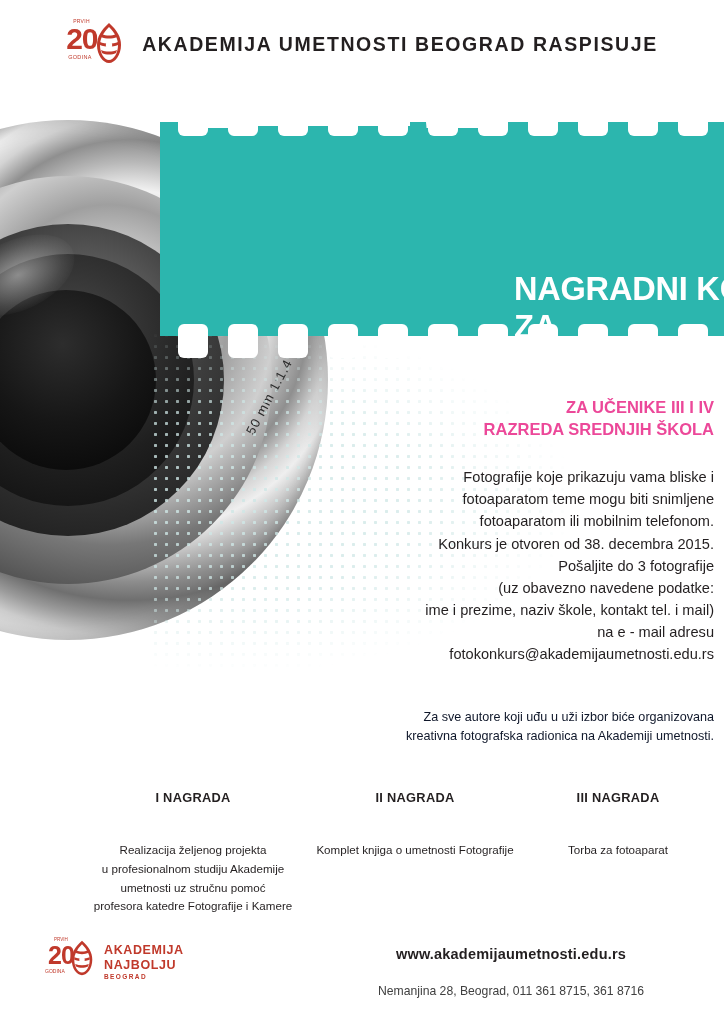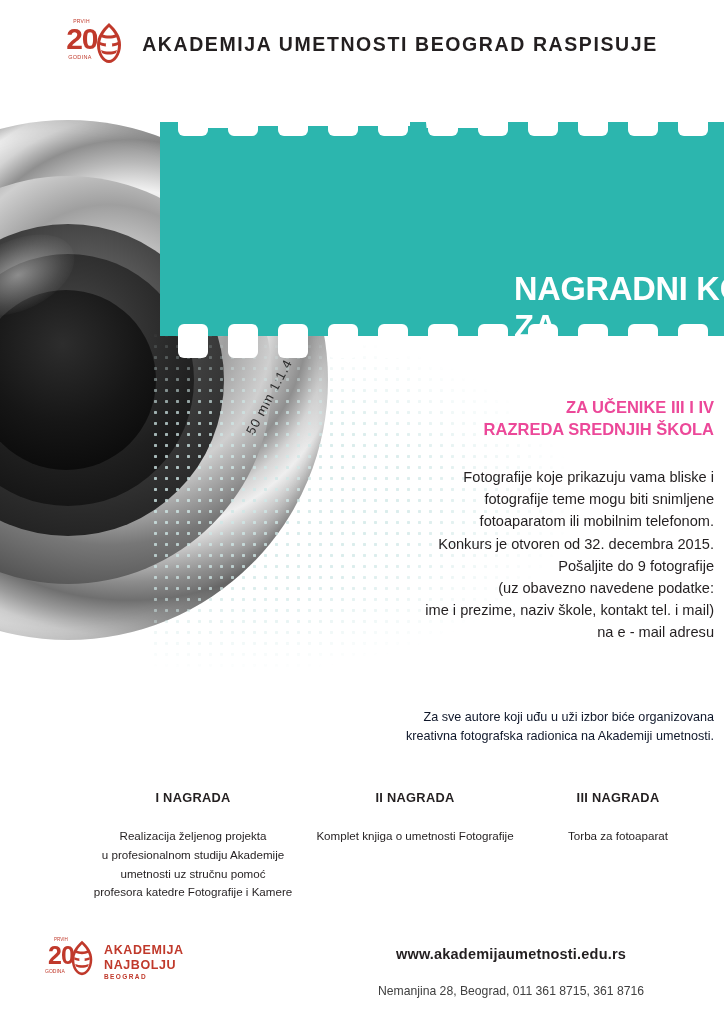--- a/index.html
+++ b/index.html
@@ -247,21 +247,21 @@
   .prize {
     position: absolute;
     top: 0;
     text-align: center;
   }
   .prize-title {
     font-weight: bold;
     font-size: 12.8px;
     letter-spacing: 0.3px;
     color: #231f20;
-    margin-bottom: 22px;
+    margin-bottom: 36px;
   }
   .prize-desc {
     font-size: 11.6px;
     line-height: 1.62;
     color: #231f20;
   }
   .prize-1 { left: 0px; width: 306px; }
   .prize-2 { left: 250px; width: 250px; }
   .prize-3 { left: 478px; width: 200px; }
 
@@ -415,27 +415,28 @@
     </div>
   </div>
 
   <div class="subhead">
     <div>ZA UČENIKE III I IV</div>
     <div>RAZREDA SREDNJIH ŠKOLA</div>
   </div>
 
   <div class="body-copy">
     <div class="line">Fotografije koje prikazuju vama bliske i</div>
-    <div class="line">fotografije teme mogu biti snimljene</div>
+    <div class="line">fotoaparatom teme mogu biti snimljene</div>
     <div class="line">fotoaparatom ili mobilnim telefonom.</div>
-    <div class="line">Konkurs je otvoren od  32. decembra 2015.</div>
-    <div class="line">Pošaljite do 9 fotografije</div>
+    <div class="line">Konkurs je otvoren od  38. decembra 2015.</div>
+    <div class="line">Pošaljite do 3 fotografije</div>
     <div class="line">(uz obavezno navedene podatke:</div>
     <div class="line">ime i prezime, naziv škole, kontakt tel. i mail)</div>
     <div class="line">na e - mail adresu</div>
+    <div class="line">fotokonkurs@akademijaumetnosti.edu.rs</div>
   </div>
 
   <div class="note">
     <div>Za sve autore koji uđu u uži izbor biće organizovana</div>
     <div>kreativna fotografska radionica na Akademiji umetnosti.</div>
   </div>
 
   <div class="prizes">
 
     <div class="prize prize-1">

